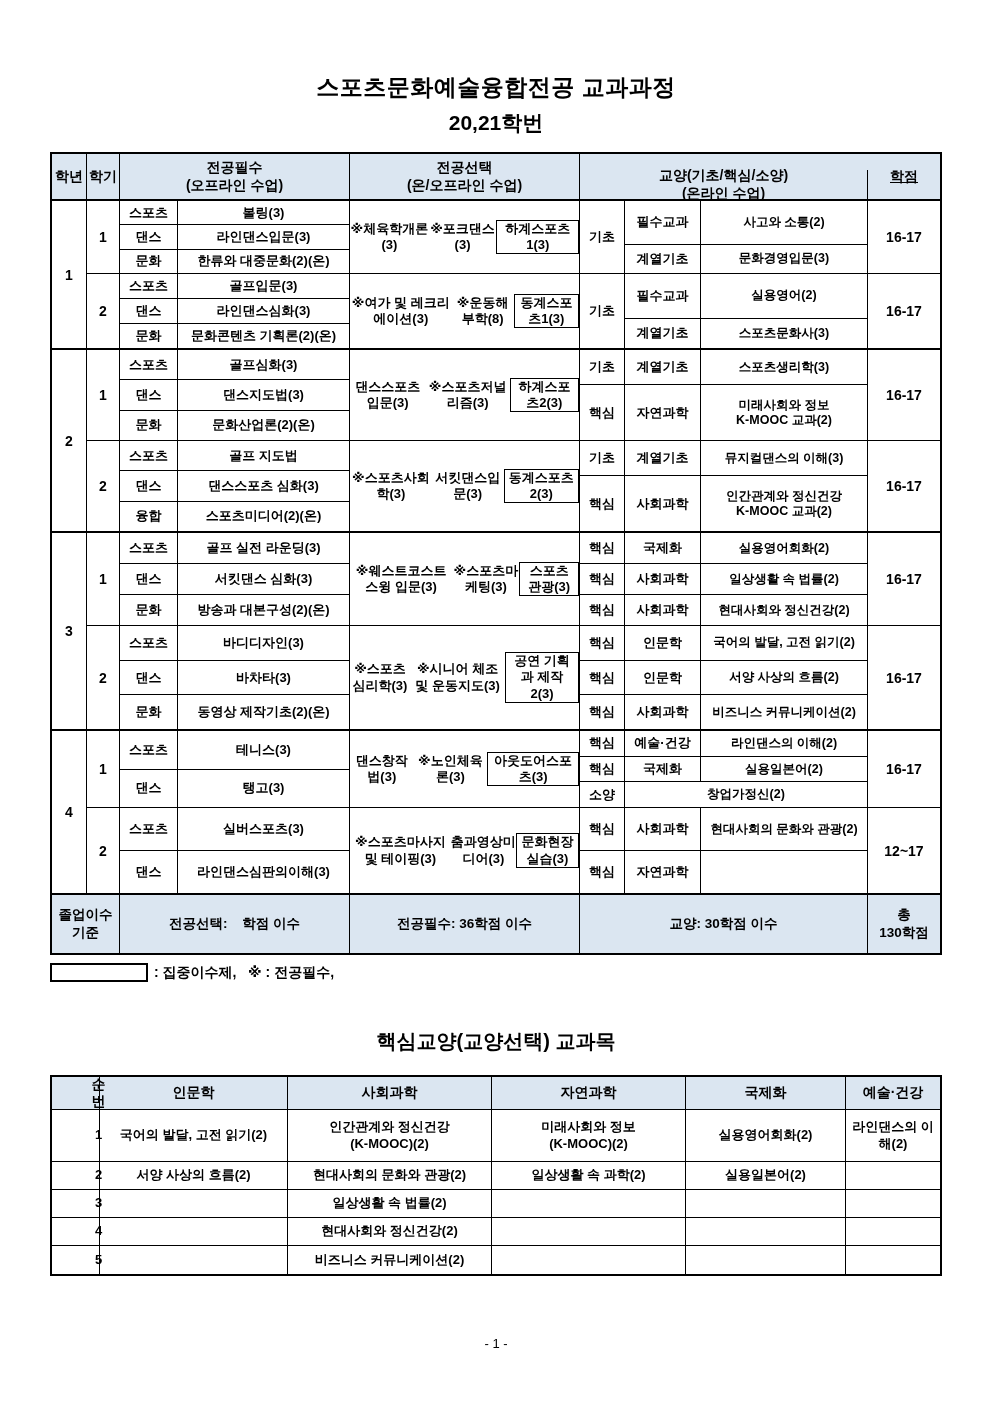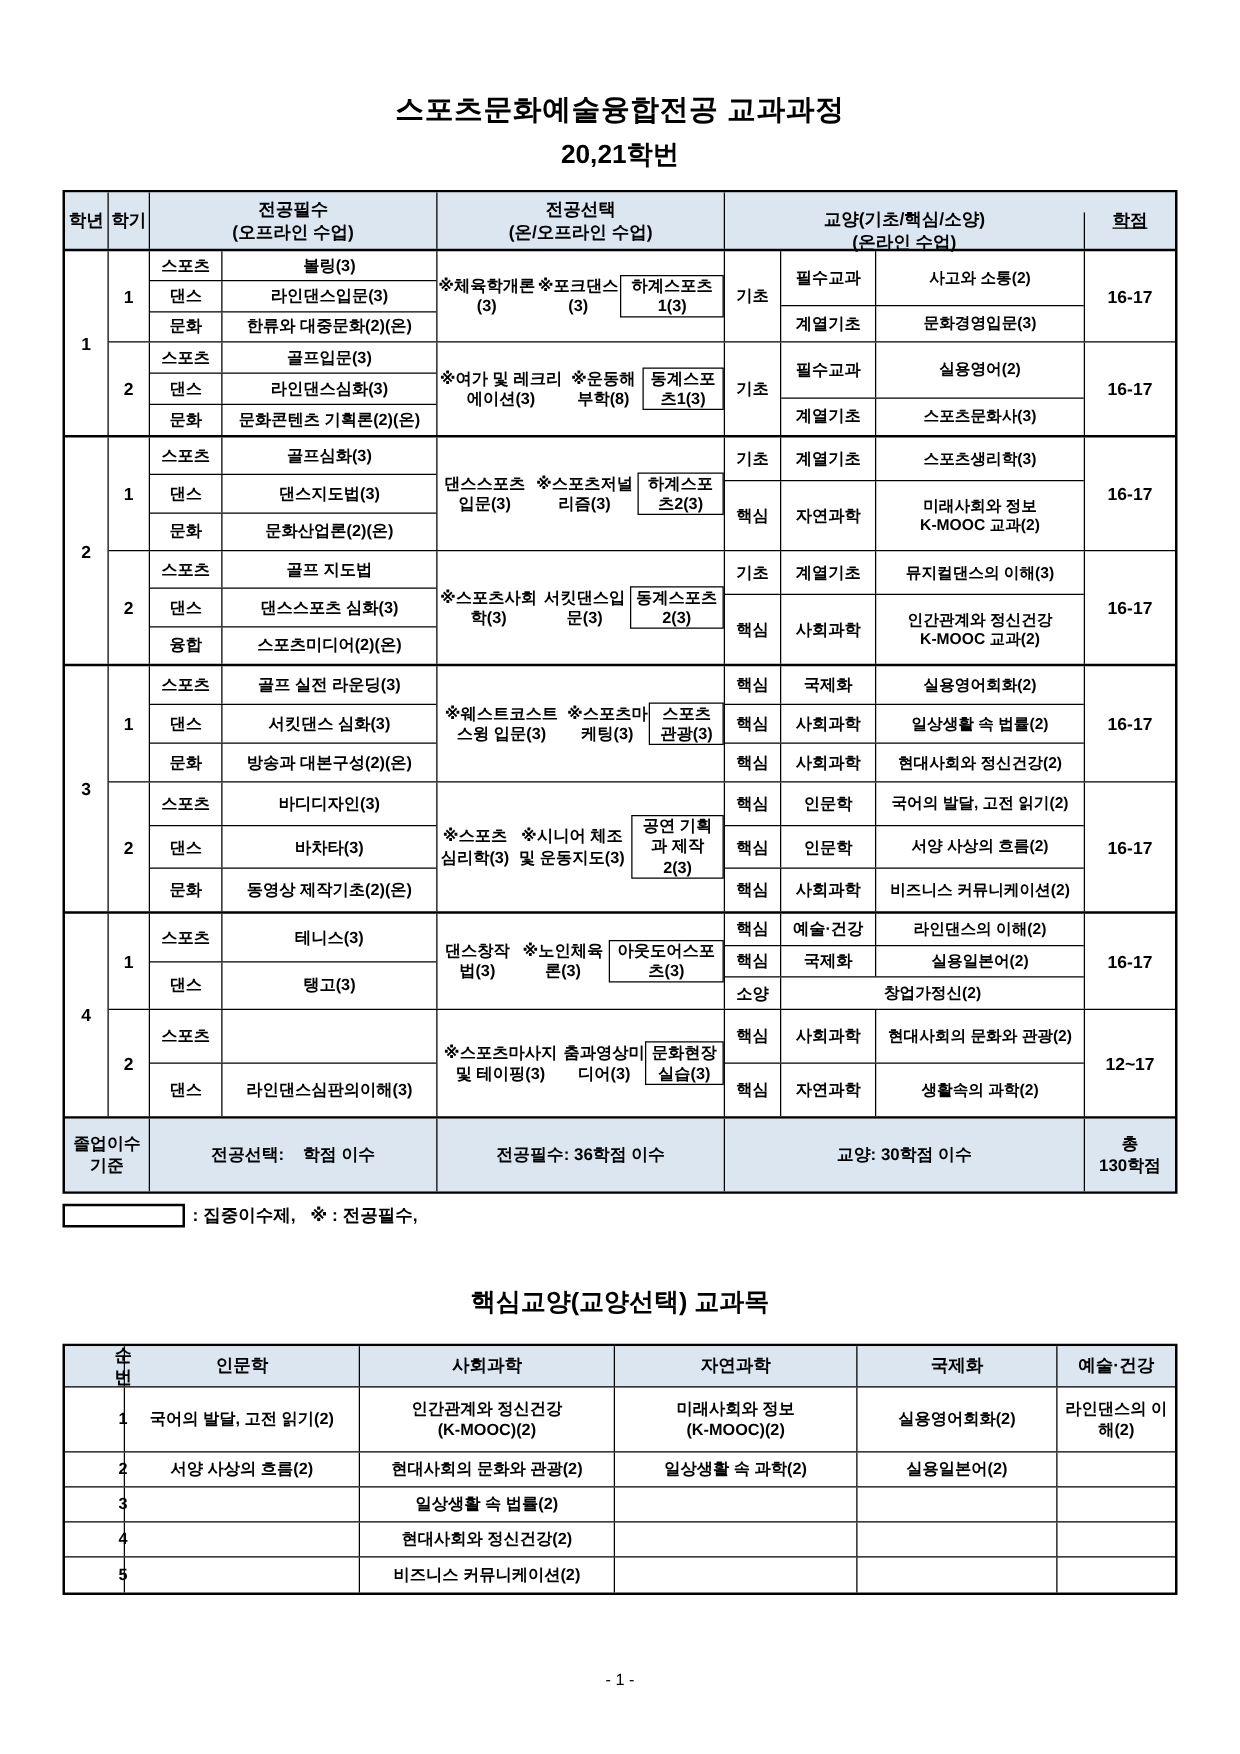--- a/index.html
+++ b/index.html
@@ -381,41 +381,41 @@
               <div class="gco cell">창업가정신(2)</div>
             </div>
         </div>
         <div class="cr cell">16-17</div>
       </div>
       <div class="sb" style="height:85px">
         <div class="sc cell">2</div>
         <div class="eg">
           <div class="er">
               <div class="ecat cell">스포츠</div>
+              <div class="eco cell">실버스포츠(3)</div>
             </div>
           <div class="er">
               <div class="ecat cell">댄스</div>
               <div class="eco cell">라인댄스심판의이해(3)</div>
             </div>
         </div>
         <div class="rq">
           <div class="rql">※스포츠마사지 및 테이핑(3)</div>
           <div class="rql">춤과영상미디어(3)</div>
           <div class="rql"><span class="bx">문화현장실습(3)</span></div>
         </div>
         <div class="gg">
           <div class="gr">
               <div class="glv cell">핵심</div>
               <div class="gcat cell">사회과학</div>
               <div class="gco cell">현대사회의 문화와 관광(2)</div>
             </div>
           <div class="gr">
               <div class="glv cell">핵심</div>
               <div class="gcat cell">자연과학</div>
-              <div class="gco cell">생활속의 과학(2)</div>
             </div>
         </div>
         <div class="cr cell">12~17</div>
       </div>
     </div>
   </div>
 
   <div class="grad">
     <div class="gd gd-label cell">졸업이수
 기준</div>

